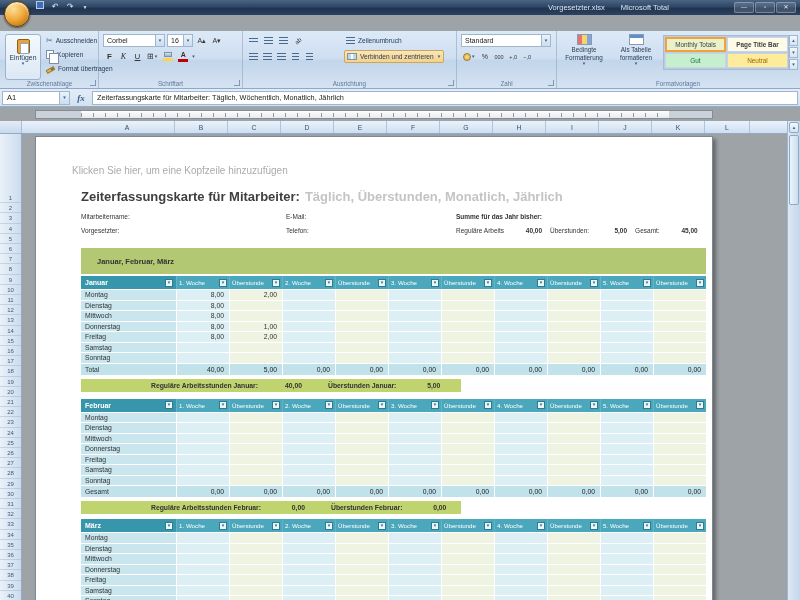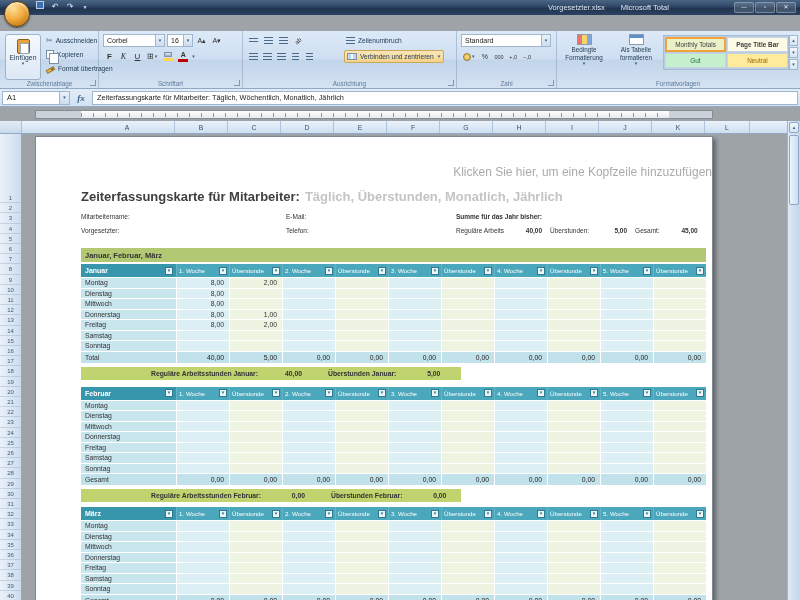--- a/index.html
+++ b/index.html
@@ -111,36 +111,36 @@
     display:flex;align-items:center;justify-content:center;}
 
   
   #sheet{position:absolute;left:0;top:134px;width:800px;height:466px;background:#9EA3A8;overflow:hidden;}
   #gutter{position:absolute;left:0;top:0;width:22px;height:466px;
     background:linear-gradient(90deg,#EAF1F9,#CCDCEE);border-right:1px solid #92A9C8;}
   .rnum{position:absolute;left:0;width:21px;text-align:center;font-size:6px;color:#3F5A7D;
     border-bottom:1px solid rgba(150,170,195,.4);line-height:10px;}
   #page{position:absolute;left:35px;top:2px;width:678px;height:470px;background:#fff;
     border:1px solid #7F8791;box-shadow:3px 3px 4px rgba(0,0,0,.38);overflow:hidden;}
-  #hdrph{position:absolute;left:0;right:0;top:28px;text-align:right;font-size:12px;color:#ABABAB;padding-left:36px;}
+  #hdrph{position:absolute;left:0;right:0;top:28px;text-align:left;font-size:10px;color:#ABABAB;padding-left:36px;}
   #content{position:absolute;left:45px;top:48px;width:625px;}
   #sheet-title{margin-top:4px;font-size:13px;font-weight:bold;line-height:16px;white-space:nowrap;}
   #sheet-title .t1{color:#3F3F3F;}
   #sheet-title .t2{color:#C4C4C4;margin-left:5px;}
   .inforow{position:relative;height:11px;font-size:6.5px;color:#333;}
   .inforow.r1{margin-top:8px;}
   .inforow.r2{margin-top:3px;}
   .f1{position:absolute;left:0;}
   .f2{position:absolute;left:205px;}
   .f3{position:absolute;left:375px;white-space:nowrap;}
   .b{font-weight:bold;}
   #totline{display:flex;gap:8px;align-items:baseline;}
   #totline .val{min-width:30px;text-align:right;font-weight:bold;}
-  .qbar{margin-top:10px;width:625px;height:14px;background:#B2C873;display:flex;align-items:center;
-    padding-left:4px;font-size:7.5px;font-weight:bold;color:#333;}
+  .qbar{margin-top:10px;width:625px;height:26px;background:#B2C873;display:flex;align-items:center;
+    padding-left:16px;font-size:7.5px;font-weight:bold;color:#333;}
   
   .mblock.b0{margin-top:2px;}
   .mblock.b1{margin-top:7px;}
   .mblock.b2{margin-top:5px;}
   .trow{display:flex;width:625px;}
   .trow.head{height:13px;}
   .trow.dayr{height:10.5px;}
   .trow.total{height:12px;}
   .cell{display:flex;align-items:center;overflow:hidden;}
   .c-day{width:95px;flex:none;}

